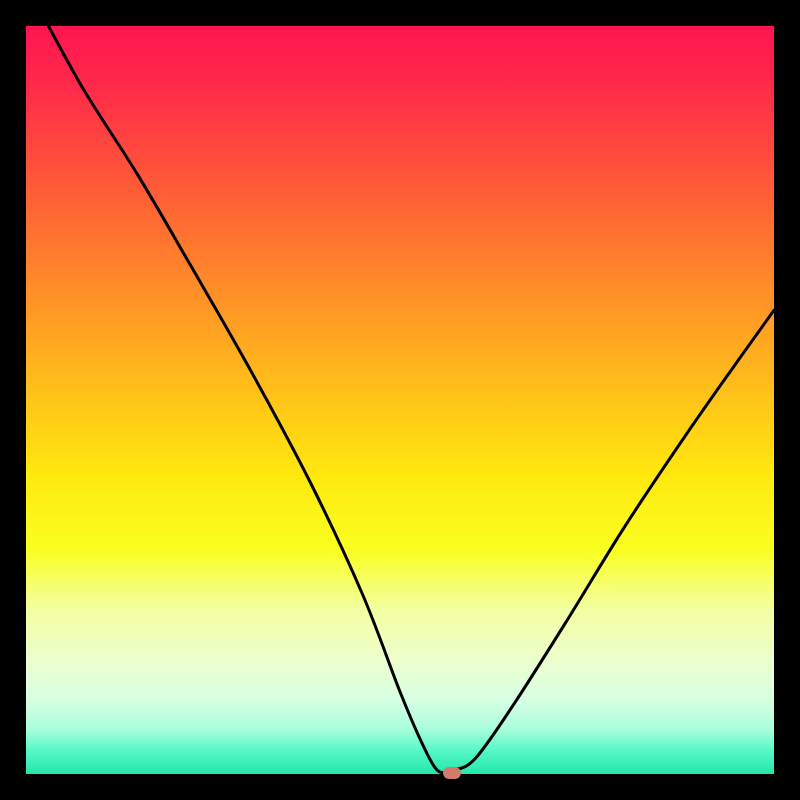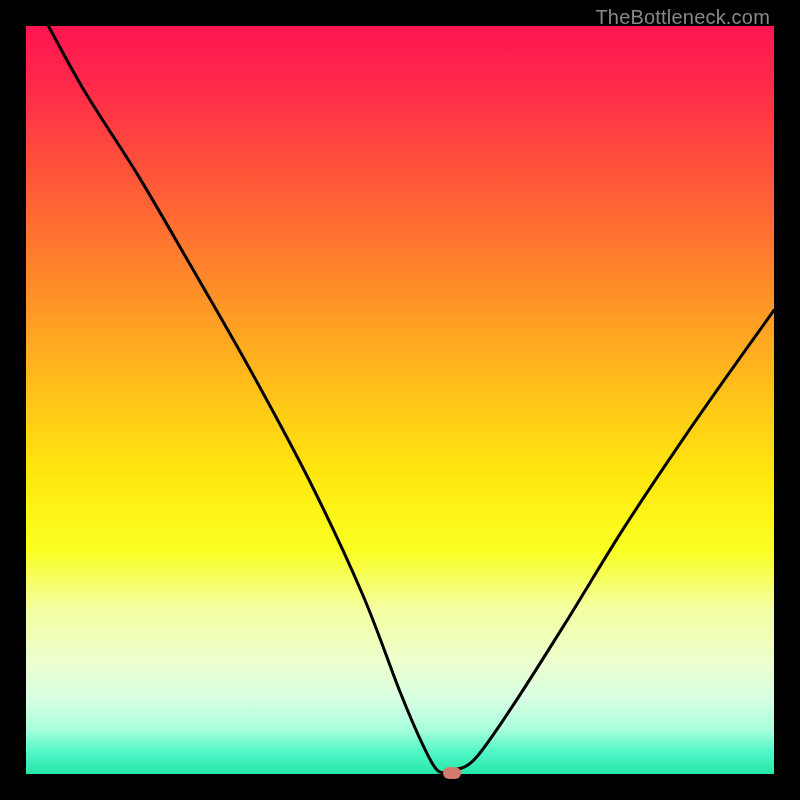--- a/index.html
+++ b/index.html
@@ -50,19 +50,18 @@
     height: 12px;
     background: #d27a6e;
     border-radius: 6px;
     transform: translate(-50%, -50%);
   }
 </style>
 </head>
 <body>
 
 <div class="chart-container">
-  <div class="watermark">TheBottleneck.com</div>
   <div class="plot-area"></div>
   <svg class="curve" viewBox="0 0 748 748" preserveAspectRatio="none">
     <path id="curve-path" fill="none" stroke="#000" stroke-width="3" stroke-linejoin="round" stroke-linecap="round" d="M22.44 0.00 C 28.67 11.22, 44.88 42.39, 59.84 67.32 C 74.80 92.25, 94.75 120.93, 112.20 149.60 C 129.65 178.27, 145.86 206.95, 164.56 239.36 C 183.26 271.77, 204.45 307.93, 224.40 344.08 C 244.35 380.23, 265.54 418.88, 284.24 456.28 C 302.94 493.68, 321.64 533.57, 336.60 568.48 C 351.56 603.39, 364.03 640.79, 374.00 665.72 C 383.97 690.65, 390.21 704.99, 396.44 718.08 C 402.67 731.17, 406.41 739.90, 411.40 744.26 C 416.39 748.62, 420.13 746.13, 426.36 744.26 C 432.59 742.39, 438.83 743.64, 448.80 733.04 C 458.77 722.44, 471.24 703.12, 486.20 680.68 C 501.16 658.24, 519.86 628.32, 538.56 598.40 C 557.26 568.48, 578.45 532.33, 598.40 501.16 C 618.35 469.99, 639.54 438.83, 658.24 411.40 C 676.94 383.97, 695.64 357.79, 710.60 336.60 C 725.56 315.41, 741.77 292.97, 748.00 284.24"></path>
   </svg>
   <div class="marker" id="marker" style="left: 452.36px; top: 772.504px; background: rgb(210, 122, 110);"></div>
 </div>
 
 </body></html>

